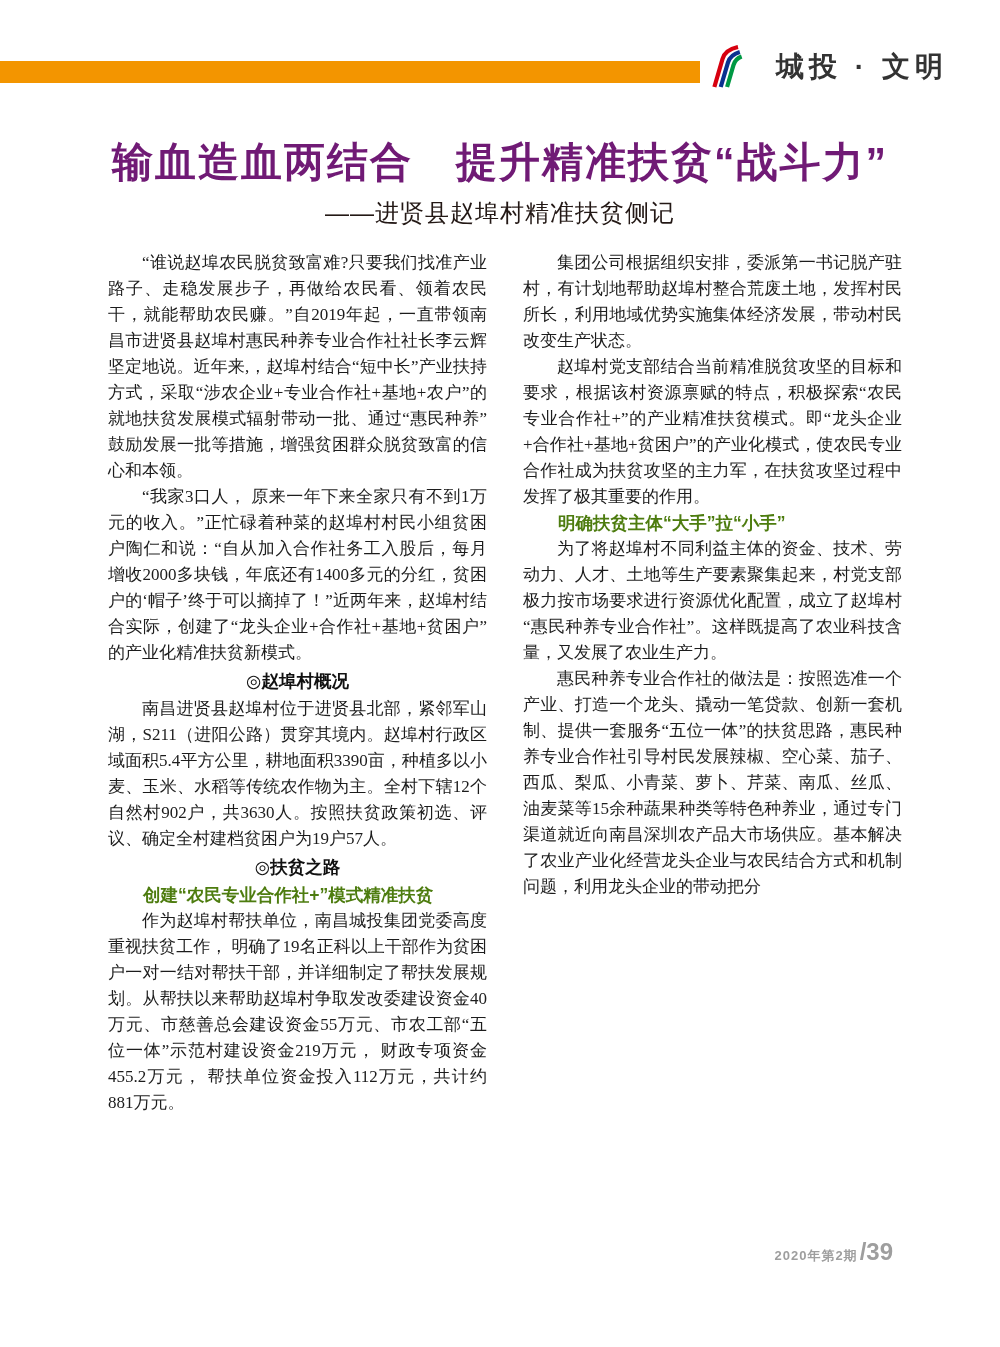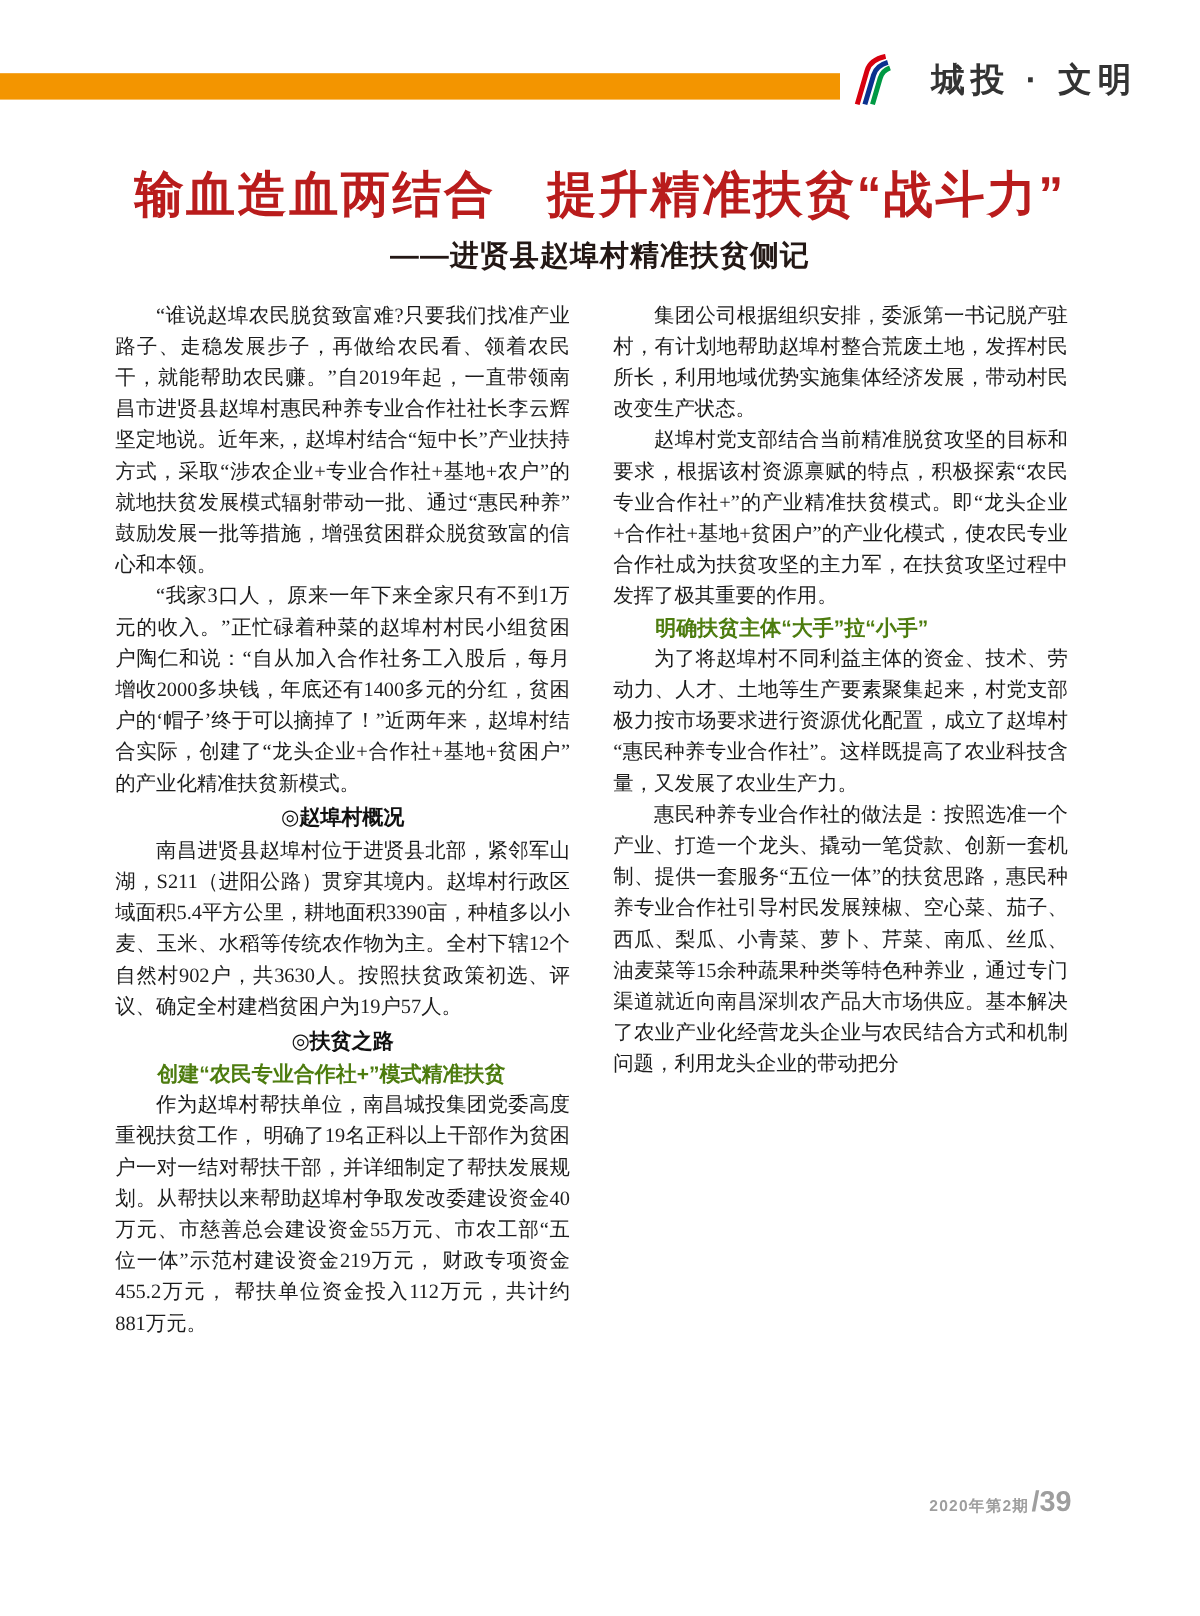--- a/index.html
+++ b/index.html
@@ -16,25 +16,25 @@
     font-size:28px;color:#333333;letter-spacing:5px;white-space:nowrap;
   }
   
   .article-title{
     position:absolute;left:0;top:138px;width:1000px;margin:0;text-align:center;
     font-family:"Liberation Sans","DejaVu Sans",sans-serif;font-weight:900;
     font-size:41px;line-height:1.2;color:#231815;letter-spacing:2px;white-space:nowrap;
   }
   .article-subtitle{
     position:absolute;left:0;top:197px;width:1000px;margin:0;text-align:center;
-    font-family:"Liberation Sans","DejaVu Sans",sans-serif;font-weight:bold;
+    font-family:"Liberation Sans","DejaVu Sans",sans-serif;font-weight:normal;
     font-size:24px;color:#231815;letter-spacing:1px;
   }
   
-  .columns{position:absolute;left:96px;top:250px;width:794px;display:flex;gap:36px;}
+  .columns{position:absolute;left:108px;top:250px;width:794px;display:flex;gap:36px;}
   .col{width:385px;}
   .block{margin:0;font-size:17px;line-height:26px;}
   .para{text-align:justify;text-indent:2em;}
   .section{
     text-align:center;font-family:"Liberation Sans","DejaVu Sans",sans-serif;
     font-weight:bold;font-size:17.5px;margin:2px 0;color:#111111;
   }
   .subhead{
     font-family:"Liberation Sans","DejaVu Sans",sans-serif;font-weight:bold;
     font-size:17.5px;text-indent:2em;color:#4d7c0f;
@@ -56,21 +56,21 @@
 
   <div class="brand">
     <svg class="brand-logo" viewBox="0 0 44 46" fill="none" xmlns="http://www.w3.org/2000/svg">
       <path class="logo-red" d="M7 45 L16 14 Q19 4 33 1" stroke="#d7000f" stroke-width="4.6"></path>
       <path class="logo-blue" d="M14 45 L22 18 Q24.5 9.5 35 6.5" stroke="#0b318f" stroke-width="4.6"></path>
       <path class="logo-green" d="M21 45 L28 21 Q30 14 37 11.5" stroke="#009944" stroke-width="4.6"></path>
     </svg>
     <span class="brand-title">城投 · 文明</span>
   </div>
 
-  <h1 class="article-title" style="color: #b91c1c;">输血造血两结合　提升精准扶贫“战斗力”</h1>
+  <h1 class="article-title" style="color: #701a75;">输血造血两结合　提升精准扶贫“战斗力”</h1>
   <h2 class="article-subtitle" style="color: rgb(35, 24, 21);">——进贤县赵埠村精准扶贫侧记</h2>
 
   <div class="columns">
     <div class="col" id="col-left">
         <p class="block para">“谁说赵埠农民脱贫致富难?只要我们找准产业路子、走稳发展步子，再做给农民看、领着农民干，就能帮助农民赚。”自2019年起，一直带领南昌市进贤县赵埠村惠民种养专业合作社社长李云辉坚定地说。近年来,，赵埠村结合“短中长”产业扶持方式，采取“涉农企业+专业合作社+基地+农户”的就地扶贫发展模式辐射带动一批、通过“惠民种养”鼓励发展一批等措施，增强贫困群众脱贫致富的信心和本领。</p>
         <p class="block para">“我家3口人， 原来一年下来全家只有不到1万元的收入。”正忙碌着种菜的赵埠村村民小组贫困户陶仁和说：“自从加入合作社务工入股后，每月增收2000多块钱，年底还有1400多元的分红，贫困户的‘帽子’终于可以摘掉了！”近两年来，赵埠村结合实际，创建了“龙头企业+合作社+基地+贫困户”的产业化精准扶贫新模式。</p>
         <p class="block section">◎赵埠村概况</p>
         <p class="block para">南昌进贤县赵埠村位于进贤县北部，紧邻军山湖，S211（进阳公路）贯穿其境内。赵埠村行政区域面积5.4平方公里，耕地面积3390亩，种植多以小麦、玉米、水稻等传统农作物为主。全村下辖12个自然村902户，共3630人。按照扶贫政策初选、评议、确定全村建档贫困户为19户57人。</p>
         <p class="block section">◎扶贫之路</p>
         <p class="block subhead">创建“农民专业合作社+”模式精准扶贫</p>

